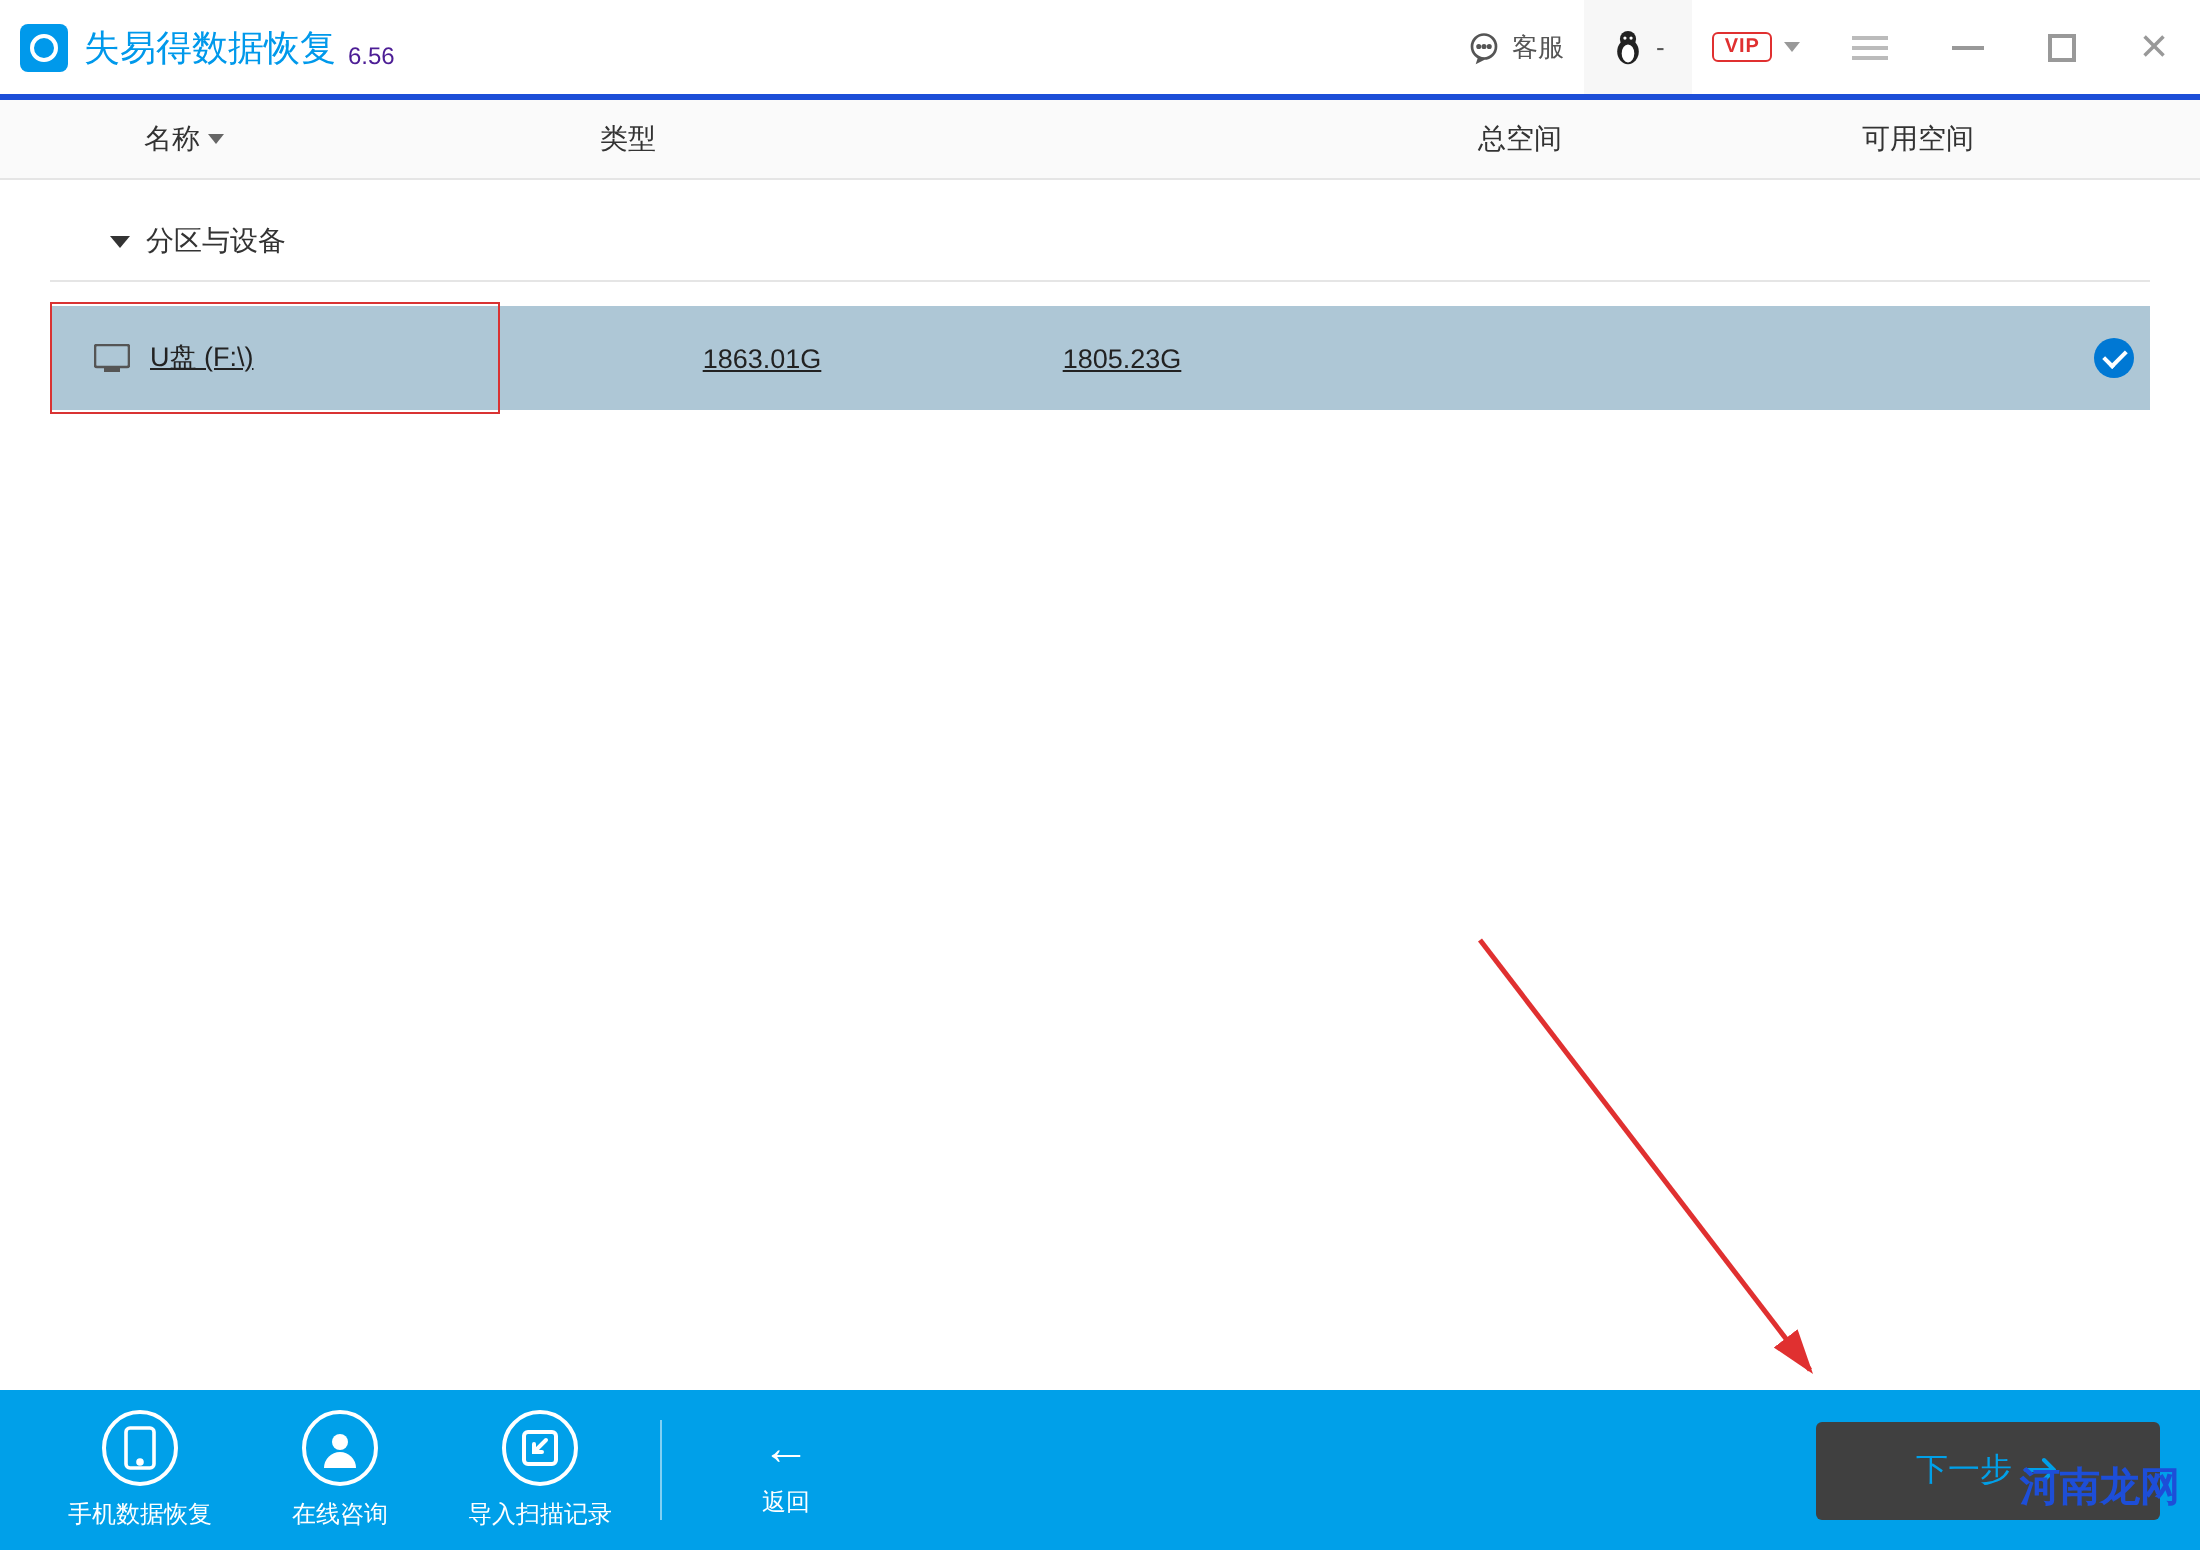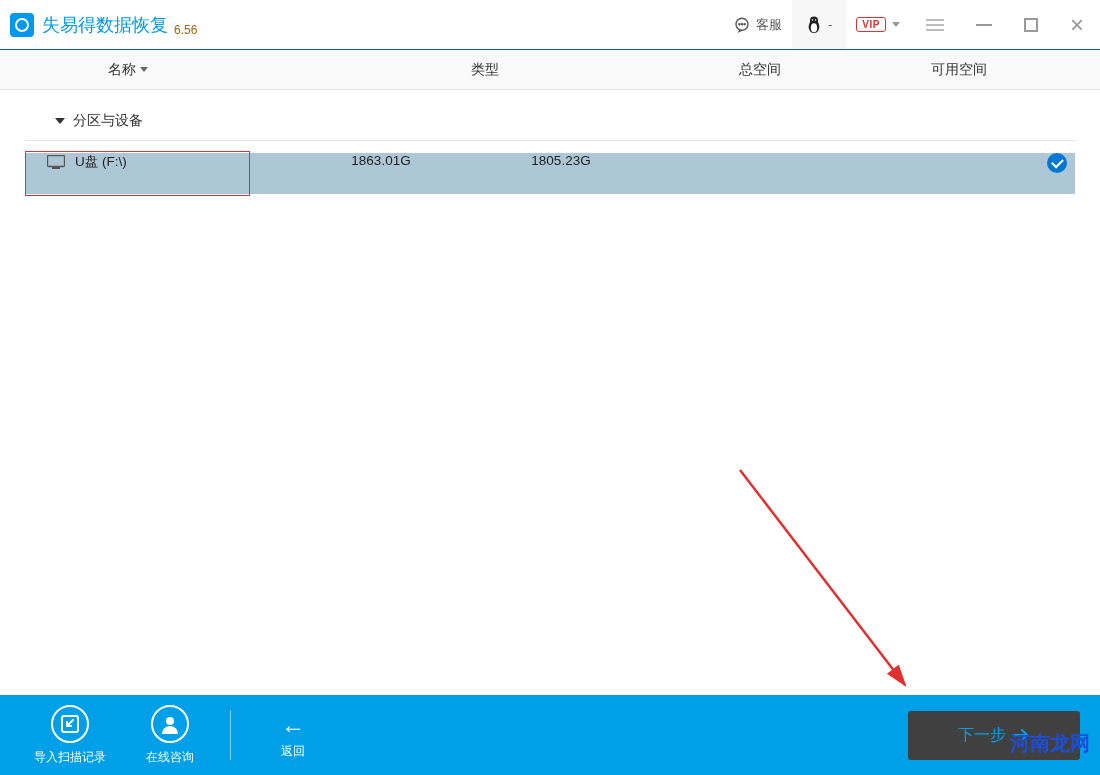--- a/index.html
+++ b/index.html
@@ -13,21 +13,21 @@
       height: 775px;
       background: #fff;
       overflow: hidden;
       position: relative;
     }
     .titlebar {
       height: 50px;
       display: flex;
       align-items: center;
       padding-left: 10px;
-      border-bottom: 1px solid #1d4ed8;
+      border-bottom: 3px solid #1d4ed8;
     }
     .logo-icon {
       width: 24px;
       height: 24px;
       background: #0099eb;
       border-radius: 4px;
       display: flex;
       align-items: center;
       justify-content: center;
       margin-right: 8px;
@@ -37,21 +37,21 @@
       height: 14px;
       border: 2.5px solid #fff;
       border-radius: 50%;
     }
     .app-title {
       color: #0099eb;
       font-size: 18px;
       font-weight: 400;
     }
     .app-version {
-      color: #a16207;
+      color: #4c1d95;
       font-size: 12px;
       margin-left: 6px;
       align-self: flex-end;
       padding-bottom: 12px;
     }
     .titlebar-spacer {
       flex: 1;
     }
     .titlebar-right {
       display: flex;
@@ -129,22 +129,22 @@
     }
     .table-header {
       display: flex;
       height: 40px;
       align-items: center;
       background: #fafafa;
       border-bottom: 1px solid #e5e5e5;
       color: #333;
       font-size: 14px;
     }
-    .col-name { flex: 0 0 300px; padding-left: 108px; display:flex; align-items:center; gap:4px;}
-    .col-type { flex: 0 0 370px; text-align: center; }
+    .col-name { flex: 0 0 300px; padding-left: 72px; display:flex; align-items:center; gap:4px;}
+    .col-type { flex: 0 0 370px; text-align: left; }
     .col-total { flex: 0 0 180px; text-align: center; }
     .col-free { flex: 1; text-align: center; padding-right: 32px;}
     .sort-caret{
       width:0;height:0;border-left:4px solid transparent;border-right:4px solid transparent;border-top:5px solid #666;
     }
     .section-header {
       display: flex;
       align-items: center;
       padding: 10px 30px;
       font-size: 14px;
@@ -158,26 +158,27 @@
       border-left: 5px solid transparent;
       border-right: 5px solid transparent;
       border-top: 6px solid #333;
       margin-right: 8px;
     }
     .list-area {
       padding: 0 25px;
     }
     .data-row {
       display: flex;
-      align-items: flex-start;
+      align-items: center;
       background: #aec7d6;
-      height: 41px;
+      height: 52px;
       font-size: 13.5px;
       color: #222;
       flex: 1;
+      text-decoration: underline;
     }
     .data-row-wrapper {
       display:flex;
       align-items:center;
       width:100%;
       position:relative;
     }
     .row-highlight-box{
       position:absolute;
       left:0;
@@ -379,35 +380,44 @@
     </marker>
   </defs>
   <line x1="10" y1="10" x2="175" y2="225" stroke="#e03030" stroke-width="2.5" marker-end="url(#arrowhead)"></line>
 </svg>
 
 <div class="watermark">河南龙网</div>
 
 <div class="footer">
   <div class="footer-btn">
     <div class="footer-icon-circle">
-      <svg width="20" height="20" viewBox="0 0 20 20" fill="none" stroke="#fff" stroke-width="2">
-        <rect x="2" y="2" width="16" height="16" rx="2"></rect>
-        <path d="M13 6 L7 12 M7 8 L7 12 L11 12" stroke-linecap="round"></path>
+      <svg width="16" height="22" viewBox="0 0 16 22" fill="none" stroke="#fff" stroke-width="1.8">
+        <rect x="1" y="1" width="14" height="20" rx="2"></rect>
+        <circle cx="8" cy="18" r="1" fill="#fff"></circle>
       </svg>
     </div>
-    <span>导入扫描记录</span>
+    <span>手机数据恢复</span>
   </div>
   <div class="footer-btn">
     <div class="footer-icon-circle">
       <svg width="20" height="20" viewBox="0 0 20 20" fill="#fff">
         <circle cx="10" cy="7" r="4"></circle>
         <path d="M2 20 a8 8 0 0 1 16 0 z"></path>
       </svg>
     </div>
     <span>在线咨询</span>
+  </div>
+  <div class="footer-btn">
+    <div class="footer-icon-circle">
+      <svg width="20" height="20" viewBox="0 0 20 20" fill="none" stroke="#fff" stroke-width="2">
+        <rect x="2" y="2" width="16" height="16" rx="2"></rect>
+        <path d="M13 6 L7 12 M7 8 L7 12 L11 12" stroke-linecap="round"></path>
+      </svg>
+    </div>
+    <span>导入扫描记录</span>
   </div>
   <div style="width:1px;height:50px;background:rgba(255,255,255,0.5);margin:0 10px;"></div>
   <div class="back-section">
     <span class="back-arrow">←</span>
     <span class="back-label">返回</span>
   </div>
   <button class="next-button">
     <span>下一步</span>
     <svg width="18" height="14" viewBox="0 0 18 14" fill="none" stroke="#00a0e9" stroke-width="2">
       <path d="M1 7 L15 7 M10 2 L15 7 L10 12" stroke-linecap="round" stroke-linejoin="round"></path>

